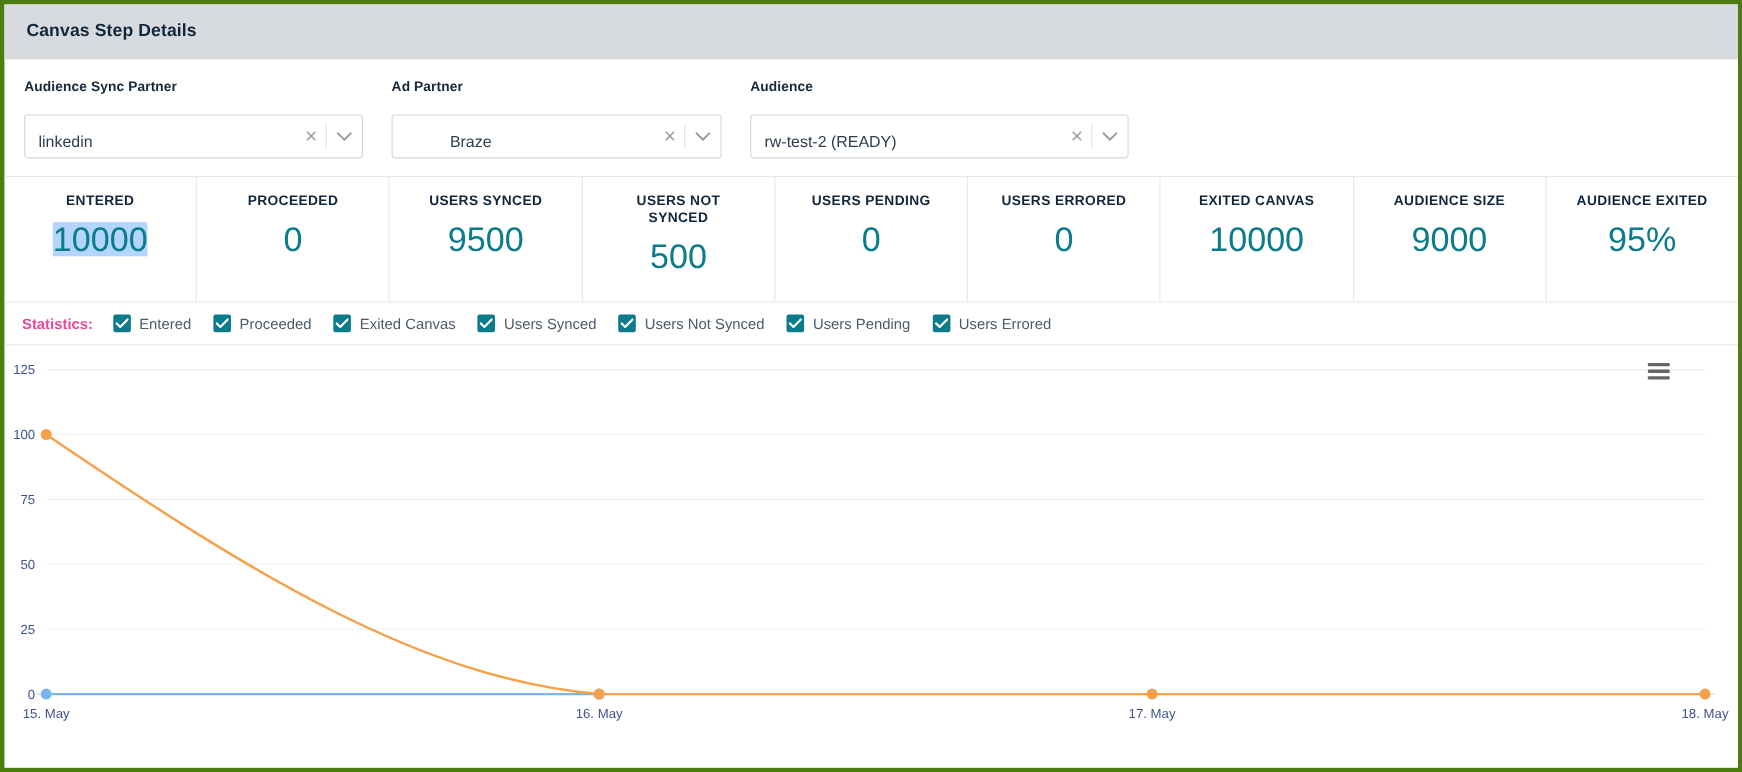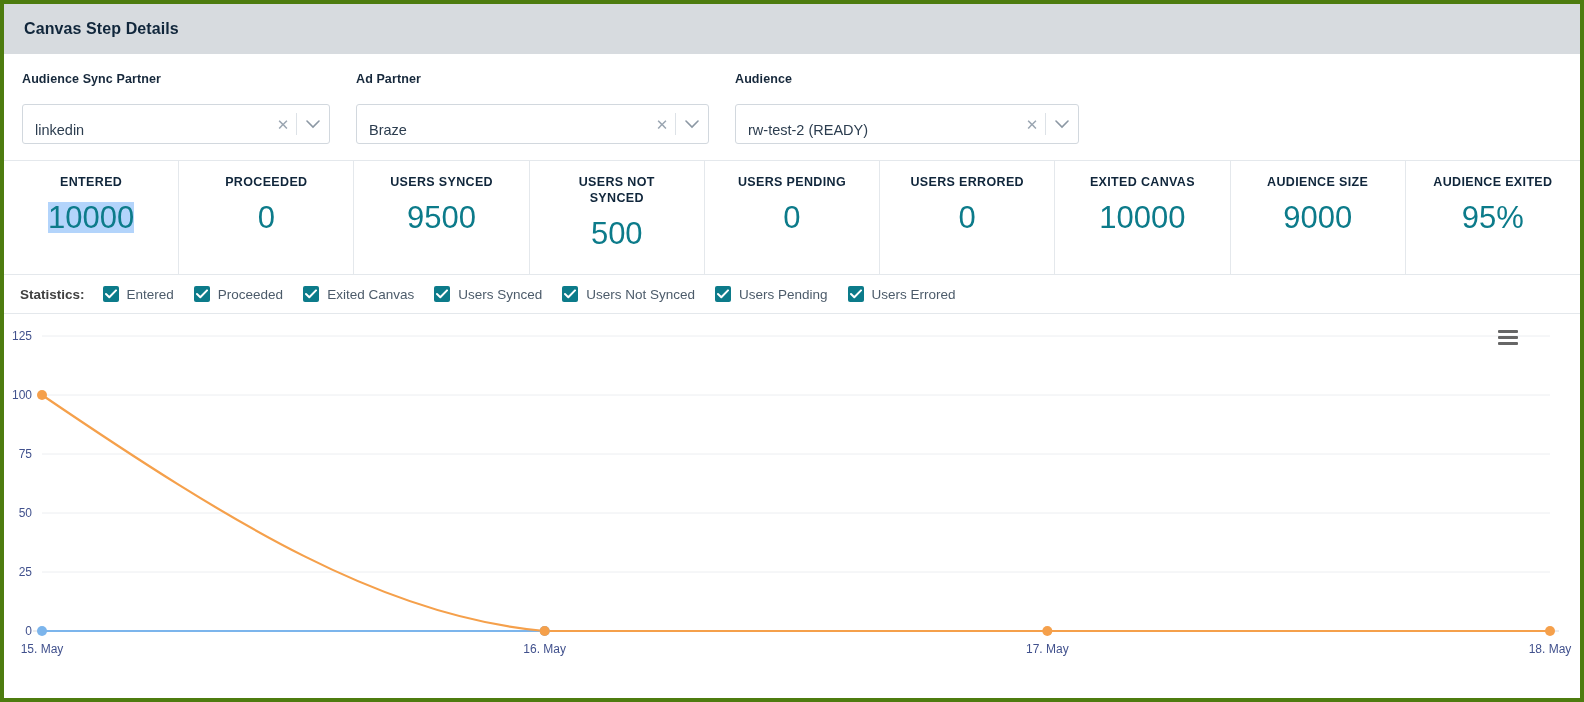--- a/index.html
+++ b/index.html
@@ -92,21 +92,21 @@
   .select-caret {
     width: 32px;
     display: flex;
     align-items: center;
     justify-content: center;
     cursor: pointer;
   }
   .select-caret svg { display: block; }
 
   .w-partner { width: 308px; }
-  .w-account { width: 353px; }
+  .w-account { width: 300px; padding-left: 40px; }
   .w-audience { width: 344px; }
 
   
   .metrics {
     display: flex;
     margin-top: 16px;
     border-top: 1px solid #e4e8ec;
     border-bottom: 1px solid #e4e8ec;
     height: 115px;
     box-sizing: border-box;
@@ -145,21 +145,21 @@
   .stats-bar {
     display: flex;
     align-items: center;
     height: 38px;
     padding-left: 16px;
     border-bottom: 1px solid #e4e8ec;
   }
   .stats-title {
     font-size: 13.5px;
     font-weight: bold;
-    color: #404040;
+    color: #ec4899;
     margin-right: 18px;
   }
   .stat-item {
     display: flex;
     align-items: center;
     margin-right: 20px;
     cursor: pointer;
   }
   .checkbox {
     width: 16px;

